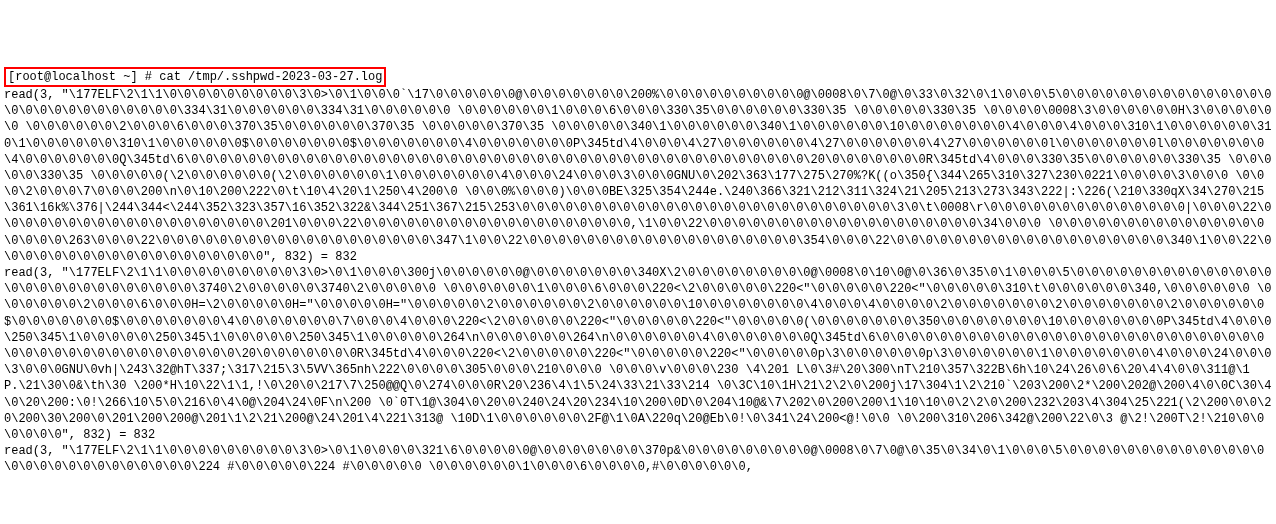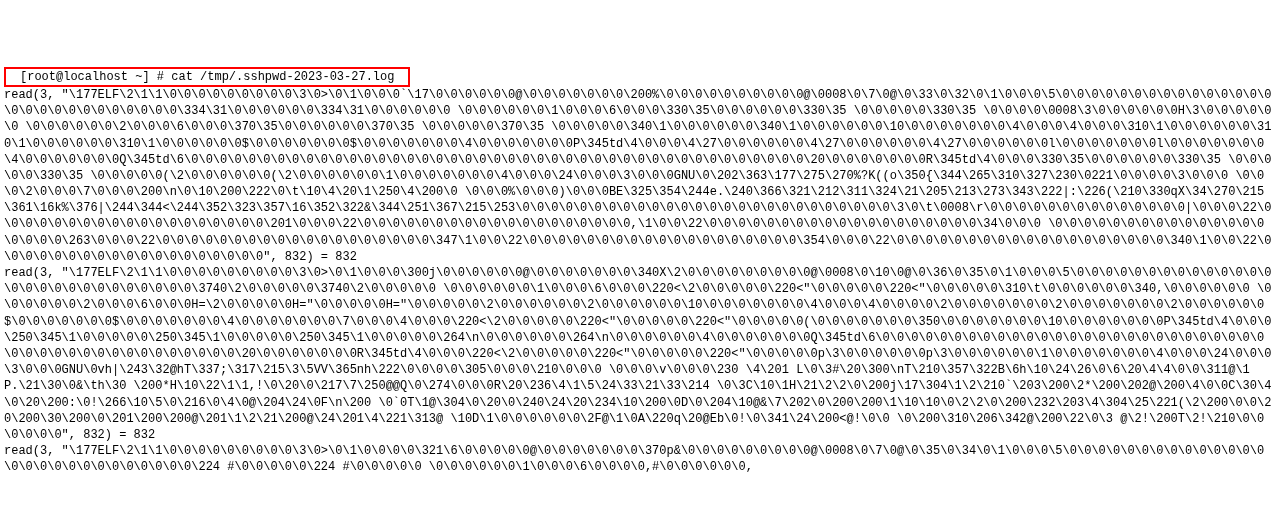--- a/index.html
+++ b/index.html
@@ -19,21 +19,21 @@
       word-break: break-all;
       line-height: 1.35;
       padding: 2px 4px;
     }
     .prompt-line {
       display: inline;
     }
     .highlight-box {
       border: 2px solid #ff0000;
       display: inline-block;
-      padding: 0 14px;
+      padding: 0 2px;
     }
     .output-block {
       display: block;
     }
   </style>
 </head>
 <body>
 
 
 

